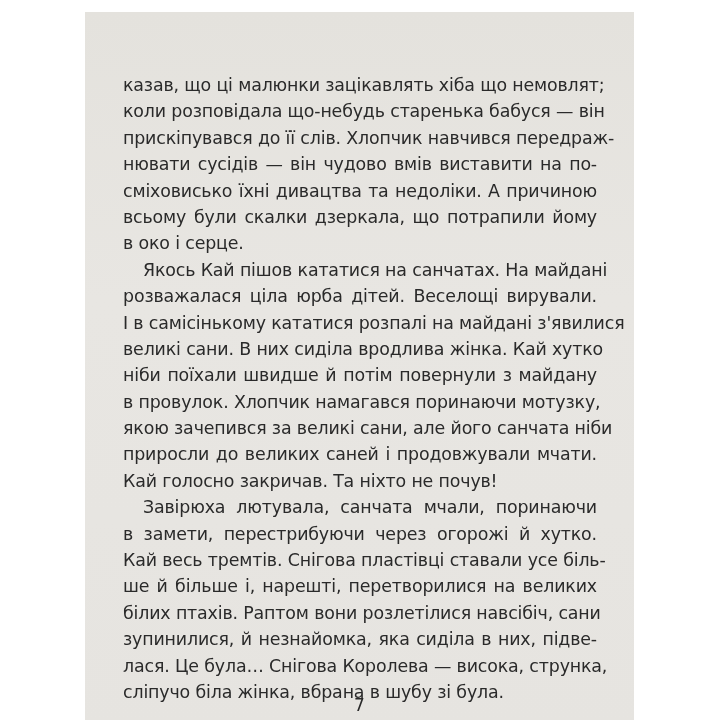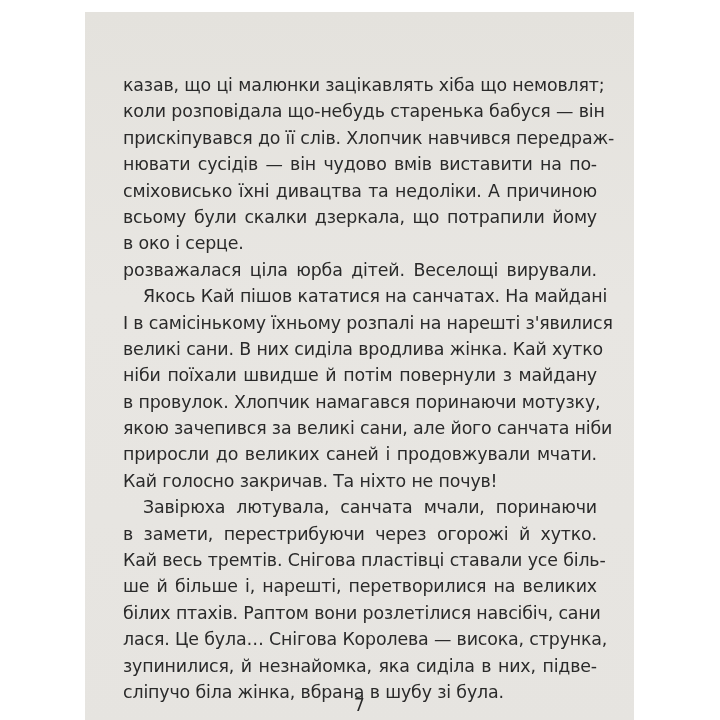--- a/index.html
+++ b/index.html
@@ -55,36 +55,36 @@
       <span class="line">казав, що ці малюнки зацікавлять хіба що немовлят;</span>
       <span class="line">коли розповідала що-небудь старенька бабуся — він</span>
       <span class="line">прискіпувався до її слів. Хлопчик навчився передраж-</span>
       <span class="line">нювати сусідів — він чудово вмів виставити на по-</span>
       <span class="line">сміховисько їхні дивацтва та недоліки. А причиною</span>
       <span class="line">всьому були скалки дзеркала, що потрапили йому</span>
       <span class="line last">в око і серце.</span>
     </div>
 
     <div>
+      <span class="line indent">Якось Кай пішов кататися на санчатах. На майдані</span>
       <span class="line">розважалася ціла юрба дітей. Веселощі вирували.</span>
-      <span class="line indent">Якось Кай пішов кататися на санчатах. На майдані</span>
-      <span class="line">І в самісінькому їхньому розпалі на нарешті з'явилися</span>
+      <span class="line">І в самісінькому кататися розпалі на майдані з'явилися</span>
       <span class="line">великі сани. В них сиділа вродлива жінка. Кай хутко</span>
       <span class="line">ніби поїхали швидше й потім повернули з майдану</span>
       <span class="line">в провулок. Хлопчик намагався поринаючи мотузку,</span>
       <span class="line">якою зачепився за великі сани, але його санчата ніби</span>
       <span class="line">приросли до великих саней і продовжували мчати.</span>
       <span class="line last">Кай голосно закричав. Та ніхто не почув!</span>
     </div>
 
     <div>
       <span class="line indent">Завірюха лютувала, санчата мчали, поринаючи</span>
       <span class="line">в замети, перестрибуючи через огорожі й хутко.</span>
       <span class="line">Кай весь тремтів. Снігова пластівці ставали усе біль-</span>
       <span class="line">ше й більше і, нарешті, перетворилися на великих</span>
       <span class="line">білих птахів. Раптом вони розлетілися навсібіч, сани</span>
+      <span class="line">зупинилися, й незнайомка, яка сиділа в них, підве-</span>
       <span class="line">лася. Це була… Снігова Королева — висока, струнка,</span>
-      <span class="line">зупинилися, й незнайомка, яка сиділа в них, підве-</span>
       <span class="line last">сліпучо біла жінка, вбрана в шубу зі була.</span>
     </div>
   </div>
   <div class="page-number">7</div>
 </div>
 
 </body></html>

